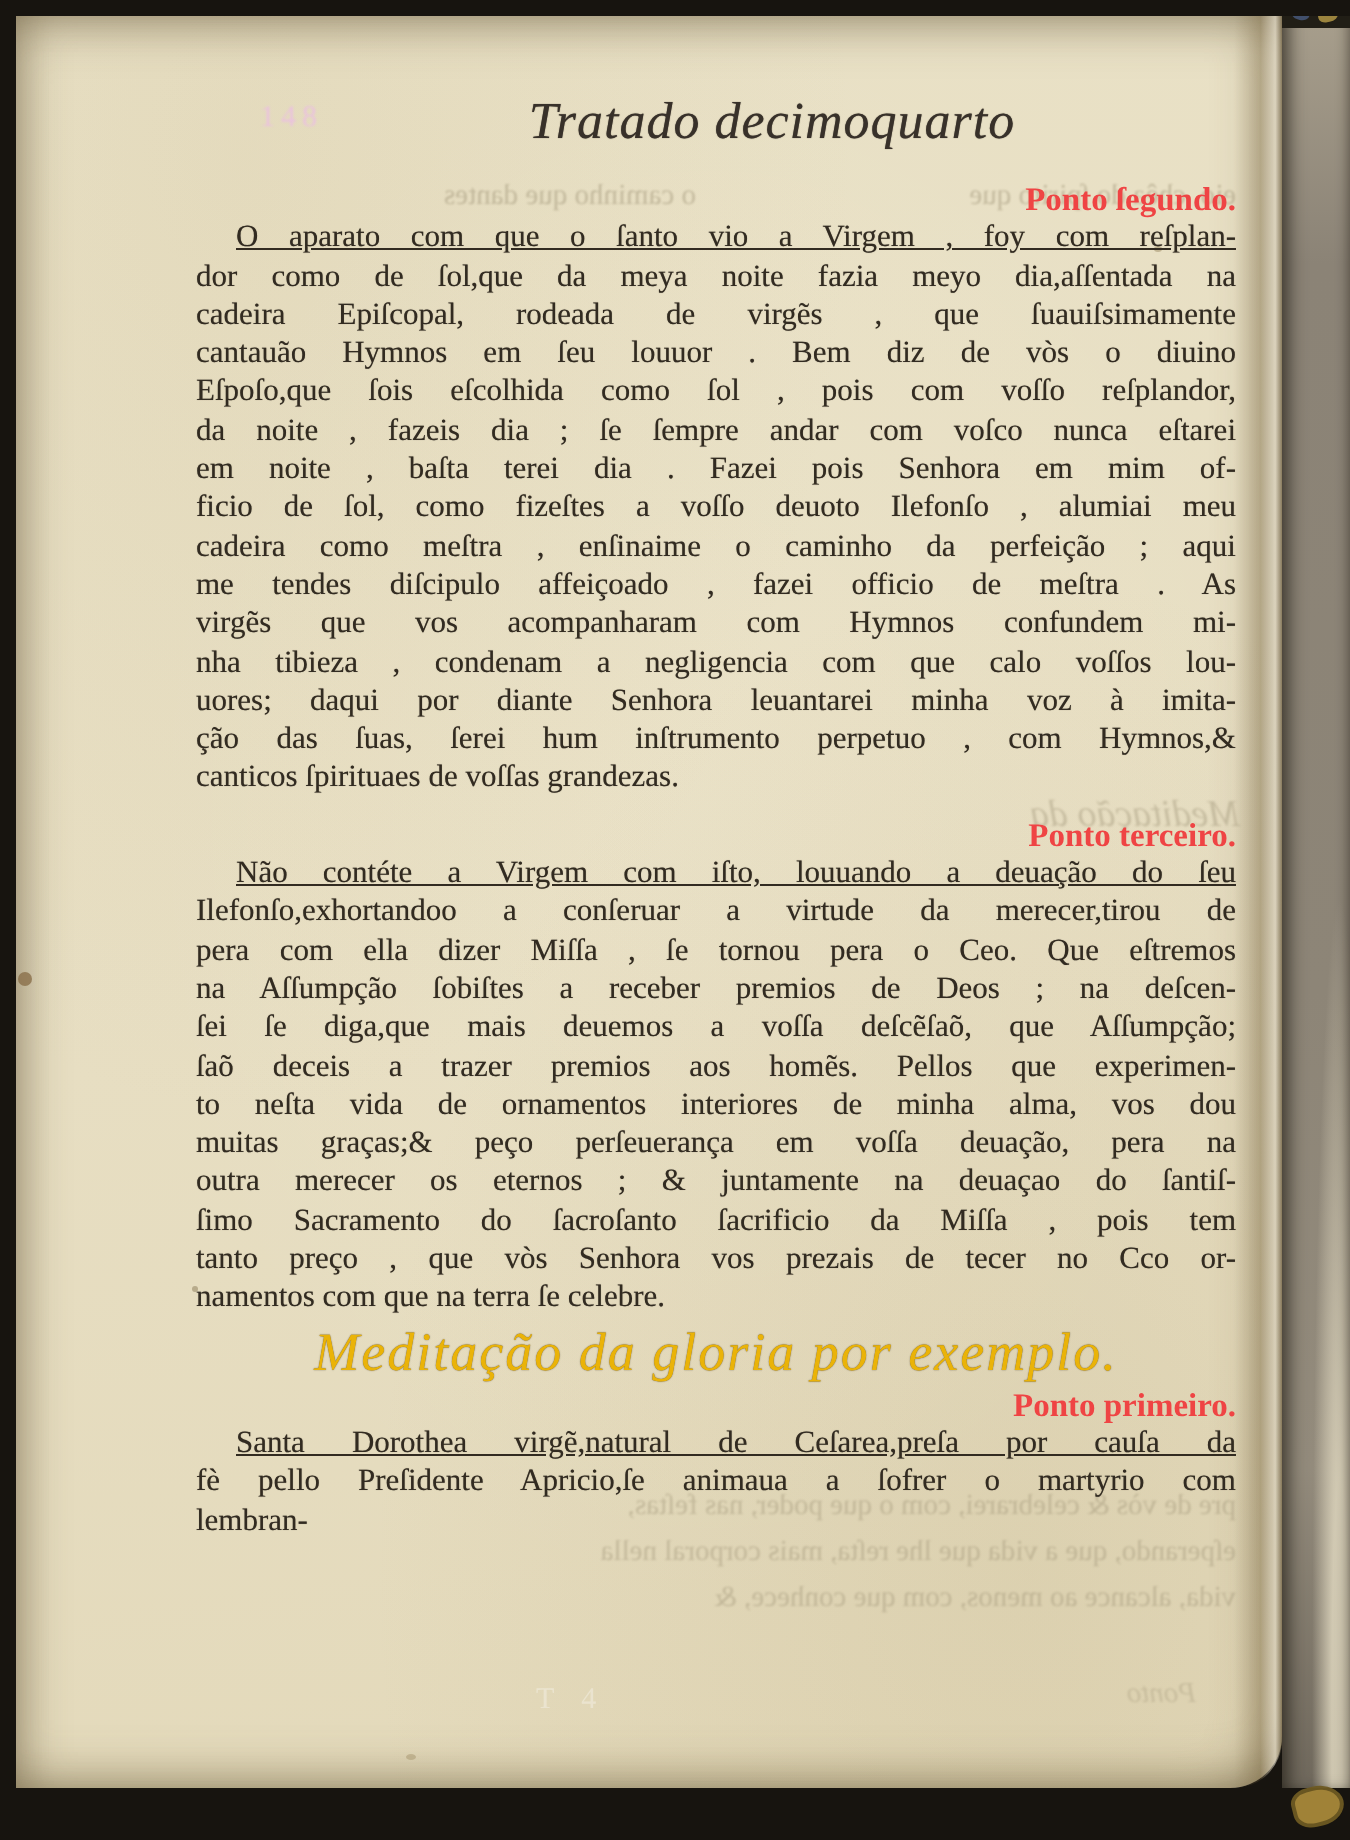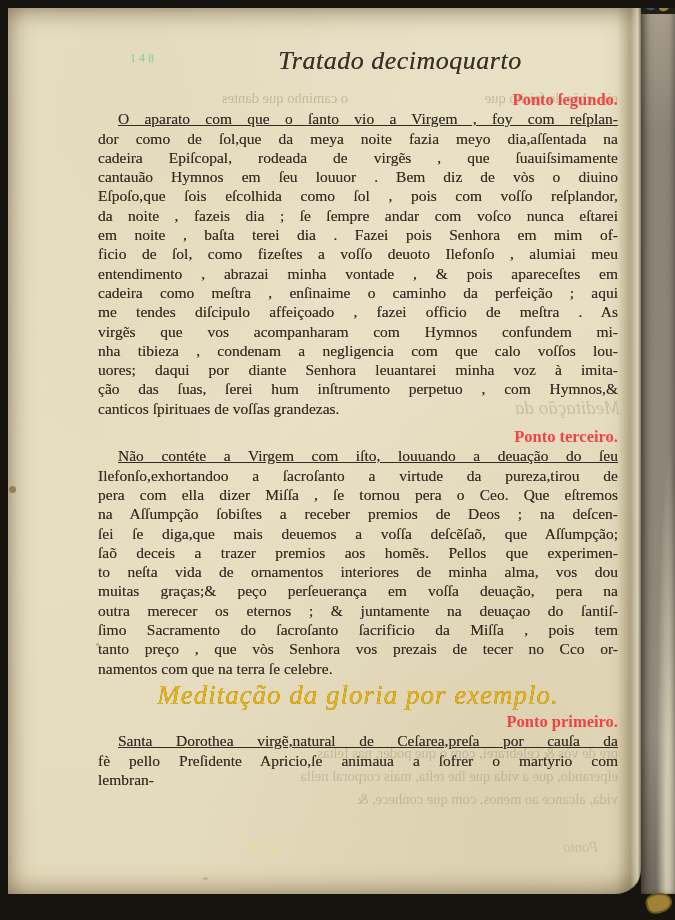--- a/index.html
+++ b/index.html
@@ -49,27 +49,27 @@
     filter:blur(.5px);font-size:14.5px;line-height:18px;z-index:2;}
   .g1{left:98px;top:89px;width:250px;}
   .g2{left:352px;top:89px;width:266px;}
   .g3{left:420px;top:399px;width:200px;font-style:italic;font-size:19px;opacity:.4;}
   .g4{left:98px;top:744px;width:520px;opacity:.42;}
   .g5{left:98px;top:767px;width:520px;opacity:.42;}
   .g6{left:98px;top:790px;width:520px;opacity:.42;}
   .g7{left:478px;top:838px;width:120px;font-style:italic;opacity:.32;}
 
   
-  .pagenum{position:absolute;left:130px;top:51px;z-index:3;color:#22c55e;opacity:.5;
-    font-size:12px;letter-spacing:3px;filter:blur(.4px);}
-  .signature{position:absolute;left:248px;top:842px;z-index:3;color:#fde047;opacity:.32;
+  .pagenum{position:absolute;left:130px;top:51px;z-index:3;color:#f0abfc;opacity:.5;
+    font-size:15px;letter-spacing:3px;filter:blur(.4px);}
+  .signature{position:absolute;left:268px;top:842px;z-index:3;color:#ffffff;opacity:.32;
     font-size:15px;letter-spacing:5px;filter:blur(.3px);}
   .textcol{position:absolute;left:98px;top:46px;width:520px;z-index:3;color:#322b21;
     font-size:15.5px;line-height:19.3px;}
-  .running-title{position:relative;left:42px;text-align:center;font-style:italic;
+  .running-title{position:relative;left:28px;text-align:center;font-style:italic;
     font-size:26px;line-height:30px;height:30px;letter-spacing:.5px;color:#38312a;
     text-shadow:0 0 .5px rgba(45,38,28,.75);}
   .ponto{text-align:right;font-weight:bold;font-size:16.5px;
     height:19.3px;line-height:19.3px;color:#ef4444;}
   .ponto.second{margin-top:14px;}
   .ponto.third{margin-top:9px;}
   .med-heading{text-align:center;font-style:italic;font-size:27px;
     line-height:34px;height:34px;letter-spacing:1px;color:#eab308;
     text-shadow:0 0 .6px rgba(40,33,25,.8);}
   .line{height:19.3px;text-align:justify;text-align-last:justify;-moz-text-align-last:justify;
@@ -110,33 +110,32 @@
     <div class="ponto second">Ponto ſegundo.</div>
 
     <div class="line indent">O aparato com que o ſanto vio a Virgem , foy com reſplan-</div>
     <div class="line">dor como de ſol,que da meya noite fazia meyo dia,aſſentada na</div>
     <div class="line">cadeira Epiſcopal, rodeada de virgẽs , que ſuauiſsimamente</div>
     <div class="line">cantauão Hymnos em ſeu louuor . Bem diz de vòs o diuino</div>
     <div class="line">Eſpoſo,que ſois eſcolhida como ſol , pois com voſſo reſplandor,</div>
     <div class="line">da noite , fazeis dia ; ſe ſempre andar com voſco nunca eſtarei</div>
     <div class="line">em noite , baſta terei dia . Fazei pois Senhora em mim of-</div>
     <div class="line">ficio de ſol, como fizeſtes a voſſo deuoto Ilefonſo , alumiai meu</div>
-    <div class="line">entendimento , abrazai minha vontade , &amp; pois apareceſtes em</div>
     <div class="line">cadeira como meſtra , enſinaime o caminho da perfeição ; aqui</div>
     <div class="line">me tendes diſcipulo affeiçoado , fazei officio de meſtra . As</div>
     <div class="line">virgẽs que vos acompanharam com Hymnos confundem mi-</div>
     <div class="line">nha tibieza , condenam a negligencia com que calo voſſos lou-</div>
     <div class="line">uores; daqui por diante Senhora leuantarei minha voz à imita-</div>
     <div class="line">ção das ſuas, ſerei hum inſtrumento perpetuo , com Hymnos,&amp;</div>
     <div class="line last">canticos ſpirituaes de voſſas grandezas.</div>
 
     <div class="ponto third">Ponto terceiro.</div>
 
     <div class="line indent">Não contéte a Virgem com iſto, louuando a deuação do ſeu</div>
-    <div class="line">Ilefonſo,exhortandoo a ſacroſanto a virtude da pureza,tirou de</div>
+    <div class="line">Ilefonſo,exhortandoo a conſeruar a virtude da merecer,tirou de</div>
     <div class="line">pera com ella dizer Miſſa , ſe tornou pera o Ceo. Que eſtremos</div>
     <div class="line">na Aſſumpção ſobiſtes a receber premios de Deos ; na deſcen-</div>
     <div class="line">ſei ſe diga,que mais deuemos a voſſa deſcẽſaõ, que Aſſumpção;</div>
     <div class="line">ſaõ deceis a trazer premios aos homẽs. Pellos que experimen-</div>
     <div class="line">to neſta vida de ornamentos interiores de minha alma, vos dou</div>
     <div class="line">muitas graças;&amp; peço perſeuerança em voſſa deuação, pera na</div>
     <div class="line">outra merecer os eternos ; &amp; juntamente na deuaçao do ſantiſ-</div>
     <div class="line">ſimo Sacramento do ſacroſanto ſacrificio da Miſſa , pois tem</div>
     <div class="line">tanto preço , que vòs Senhora vos prezais de tecer no Cco or-</div>
     <div class="line last">namentos com que na terra ſe celebre.</div>

